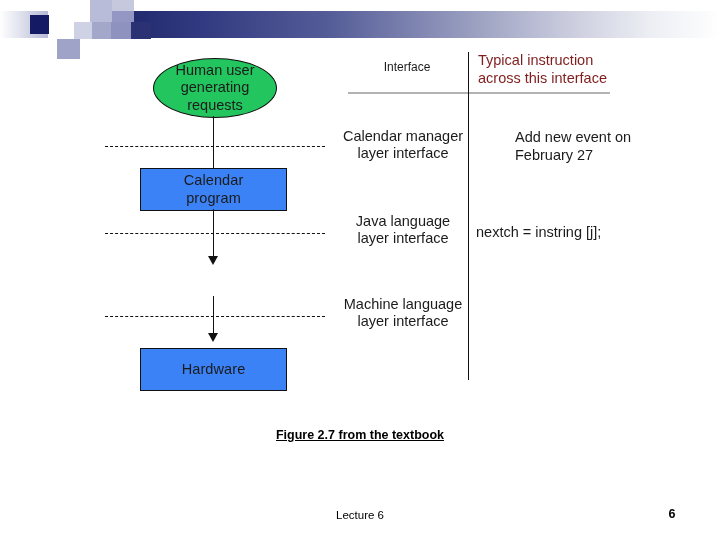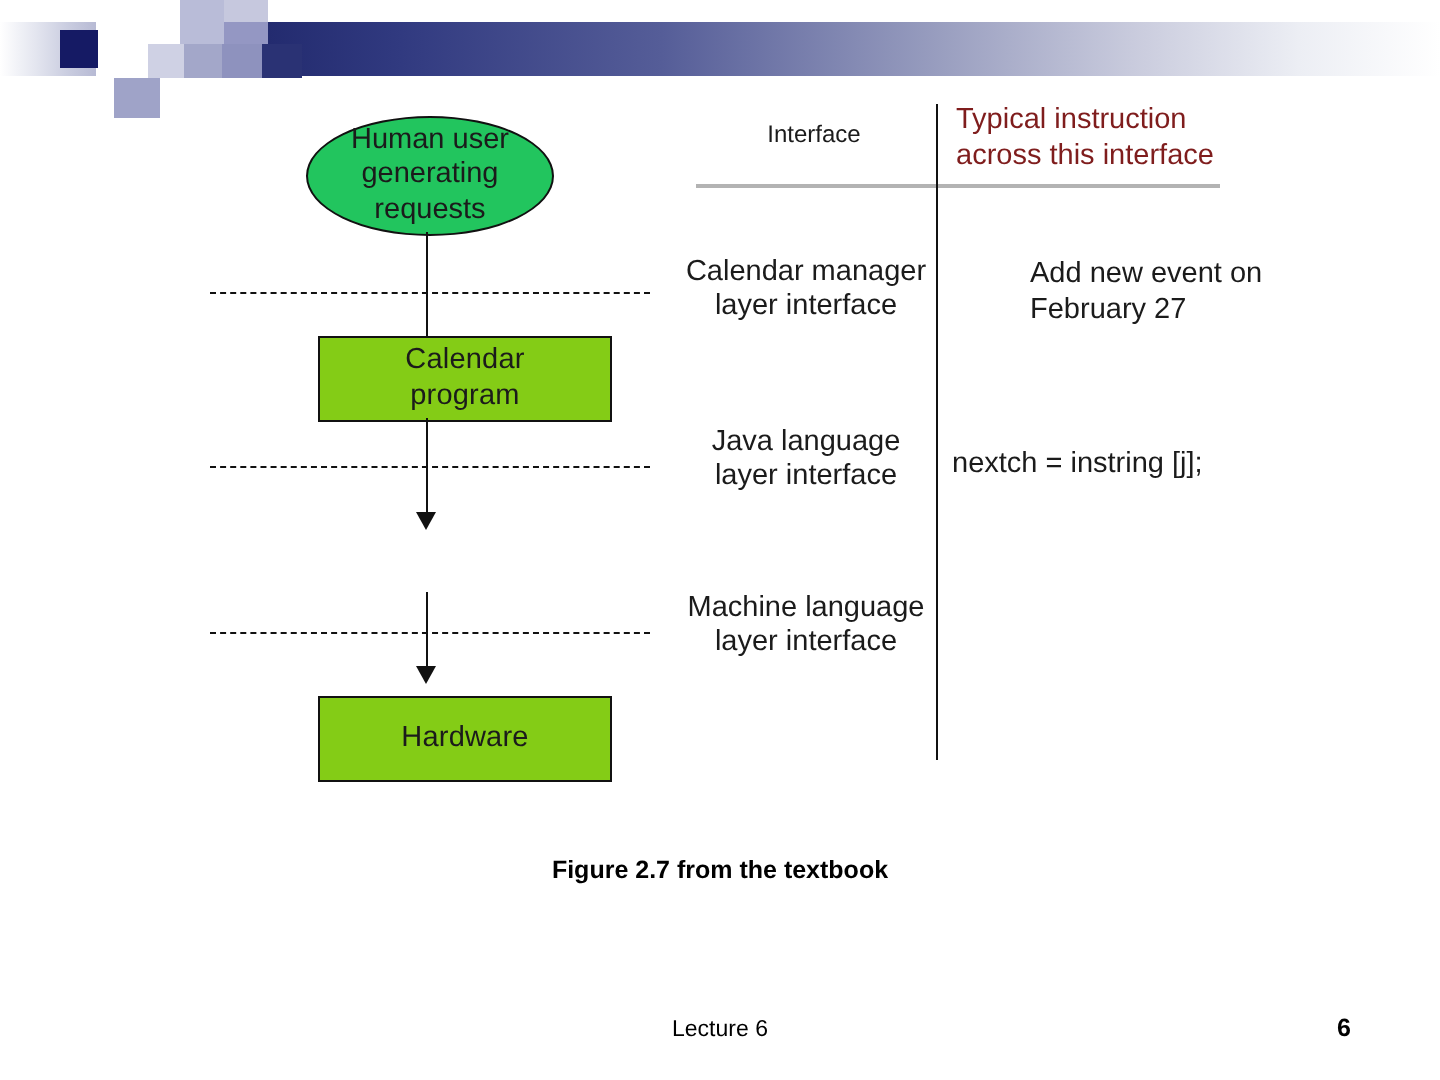--- a/index.html
+++ b/index.html
@@ -41,30 +41,29 @@
   .sq-md4    { left: 131px; top: 22px; width: 20px; height: 17px; background: #2a3274; }
   .sq-lo     { left: 57px;  top: 39px; width: 23px; height: 20px; background: #9fa3c8; }
   .sq-mid    { left: 112px; top: 11px; width: 22px; height: 11px; background: #9497c3; }
 
   
   #figure { position: absolute; left: 0; top: 48px; width: 720px; height: 350px; }
 
   .node-box {
     position: absolute;
     border: 1.5px solid #111111;
-    background: #84cc16;
+    background: #3b82f6;
     display: flex;
     align-items: center;
     justify-content: center;
     text-align: center;
     font-size: 14.5px;
     line-height: 1.18;
     letter-spacing: .1px;
     color: #1b1b1b;
-    margin-left: 19px;
   }
   .node-ellipse {
     position: absolute;
     border: 1.5px solid #111111;
     border-radius: 50%;
     background: #22c55e;
     display: flex;
     align-items: center;
     justify-content: center;
     text-align: center;
@@ -132,20 +131,21 @@
   .big-op { font-size: 15.5px; font-weight: bold; letter-spacing: .2px; }
 
   
   #caption {
     position: absolute;
     left: 0; top: 428px; width: 720px;
     text-align: center;
     font-size: 12.5px;
     font-weight: bold;
     color: #000000;
+    text-decoration: underline;
   }
   #footer-lecture {
     position: absolute;
     left: 0; top: 509px; width: 720px;
     text-align: center;
     font-size: 11.5px;
     color: #000000;
   }
   #footer-page {
     position: absolute;

